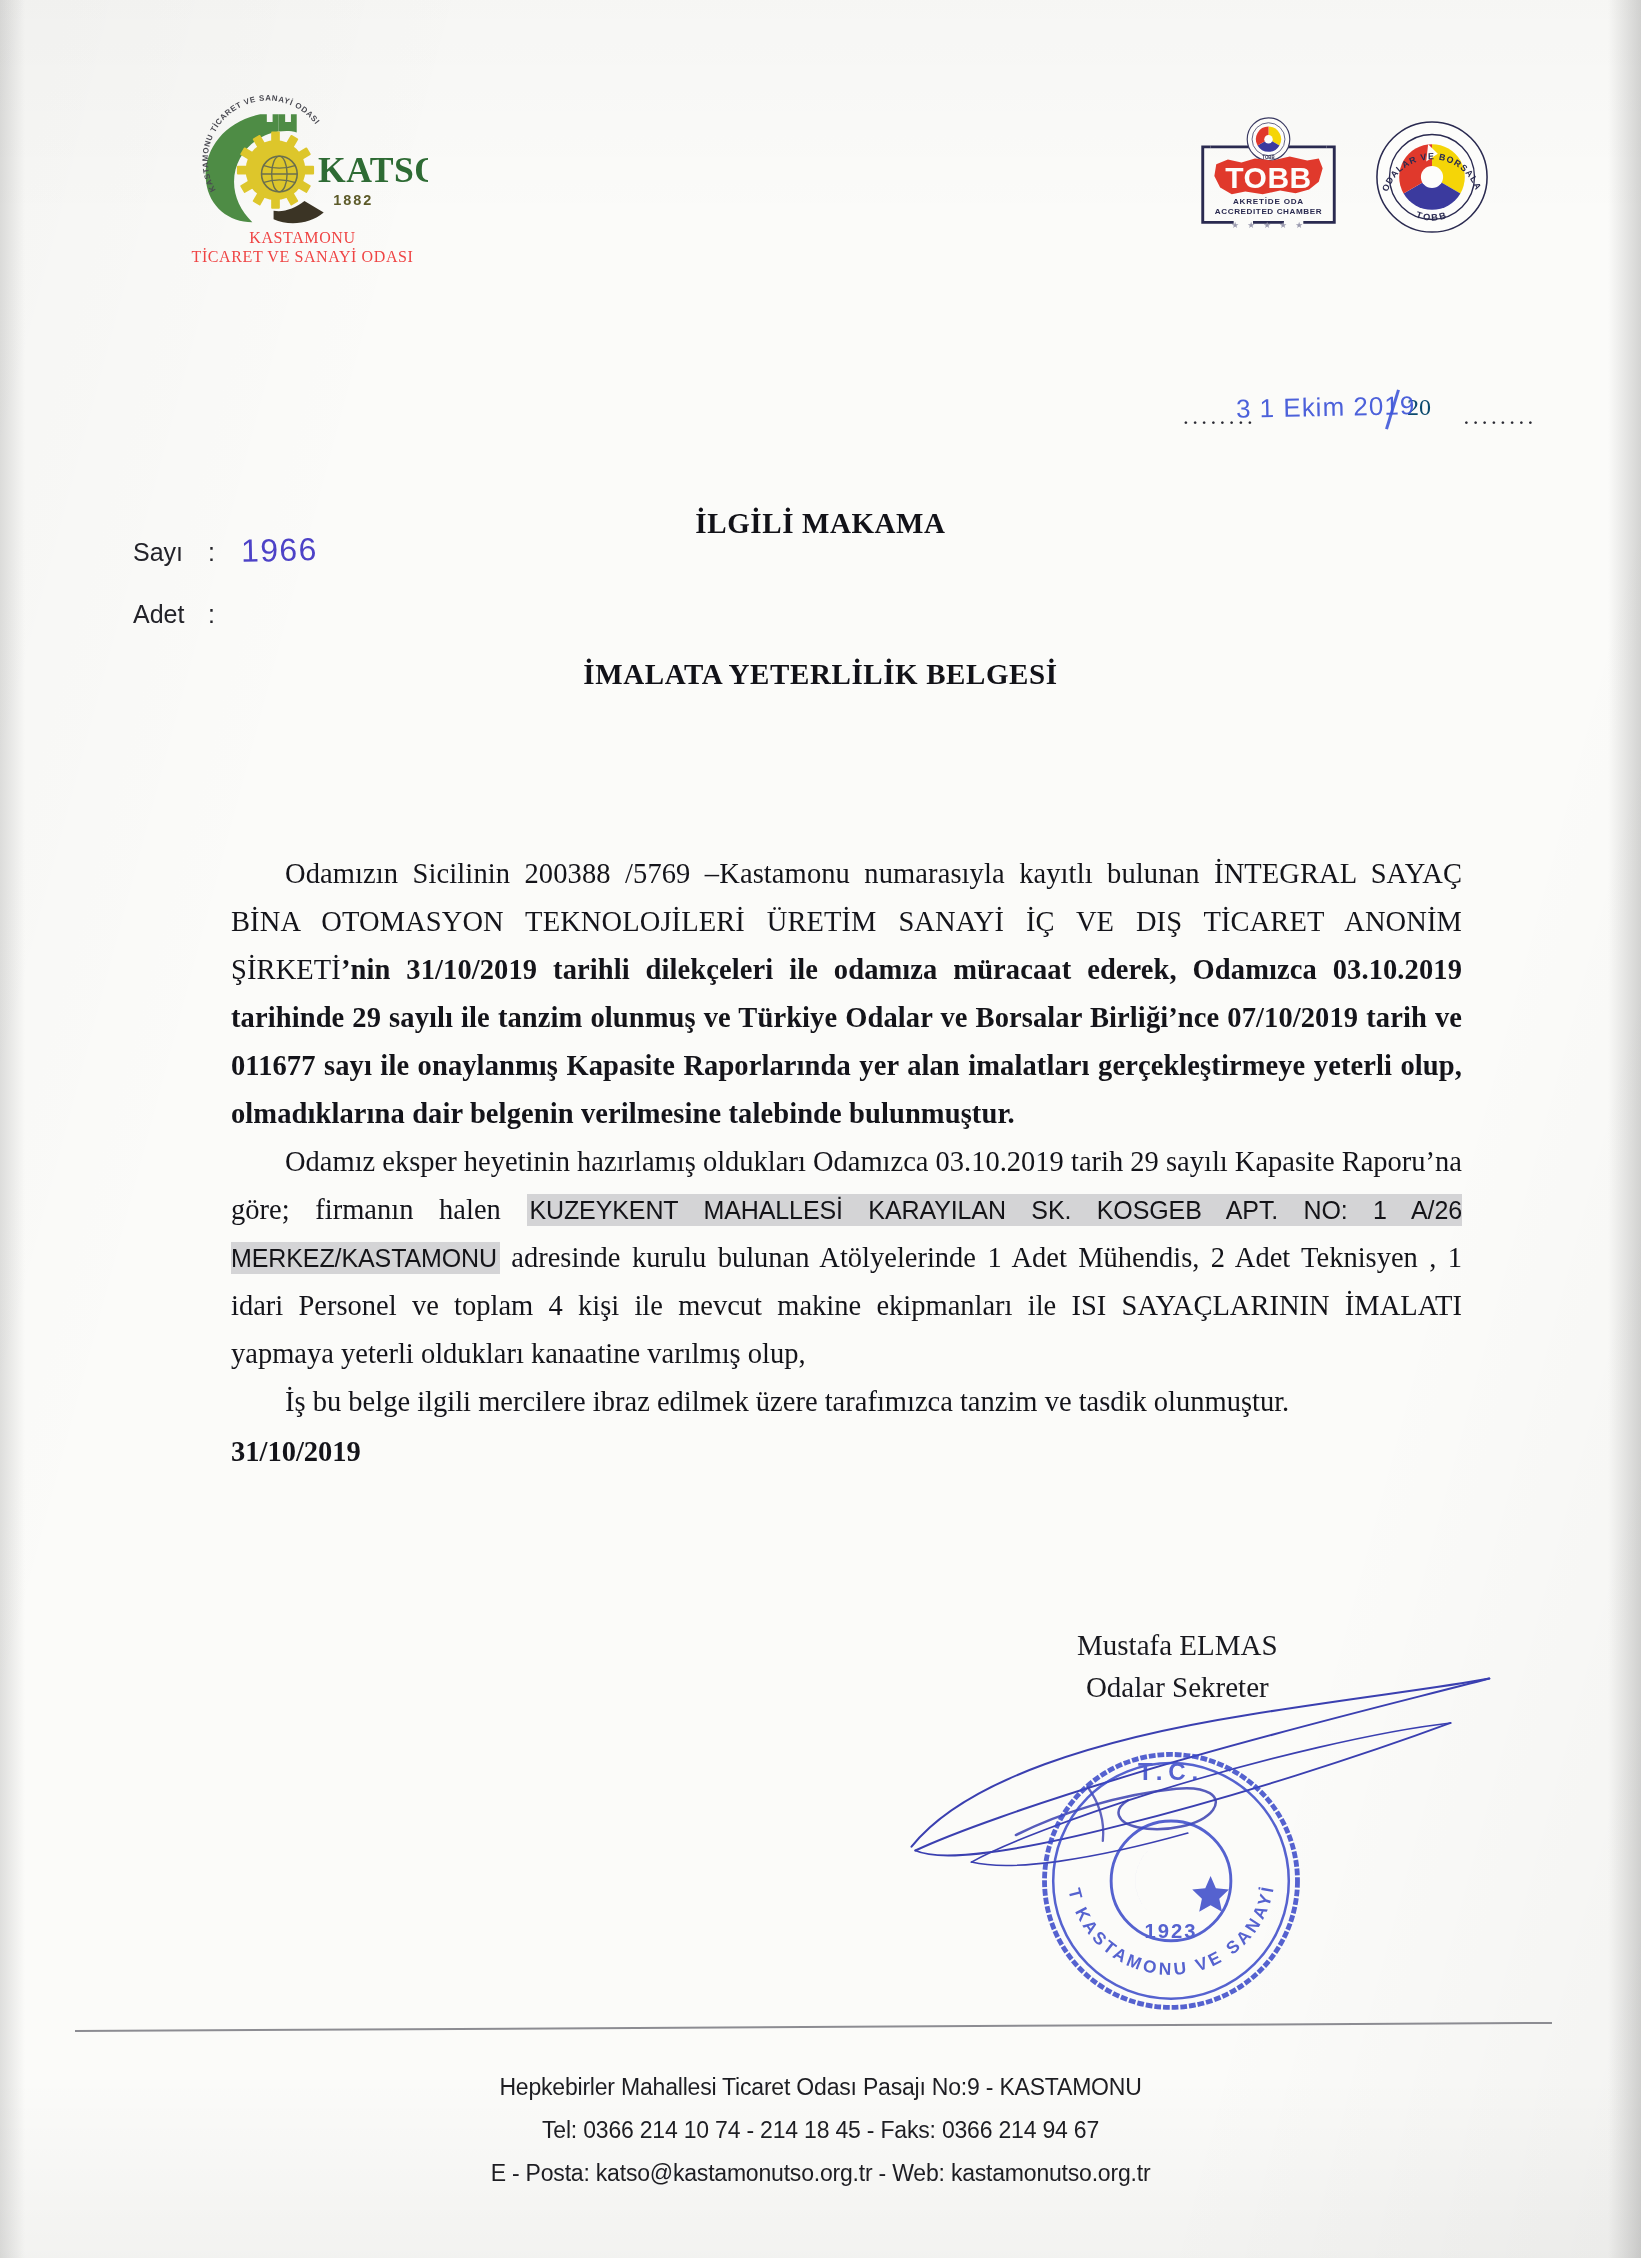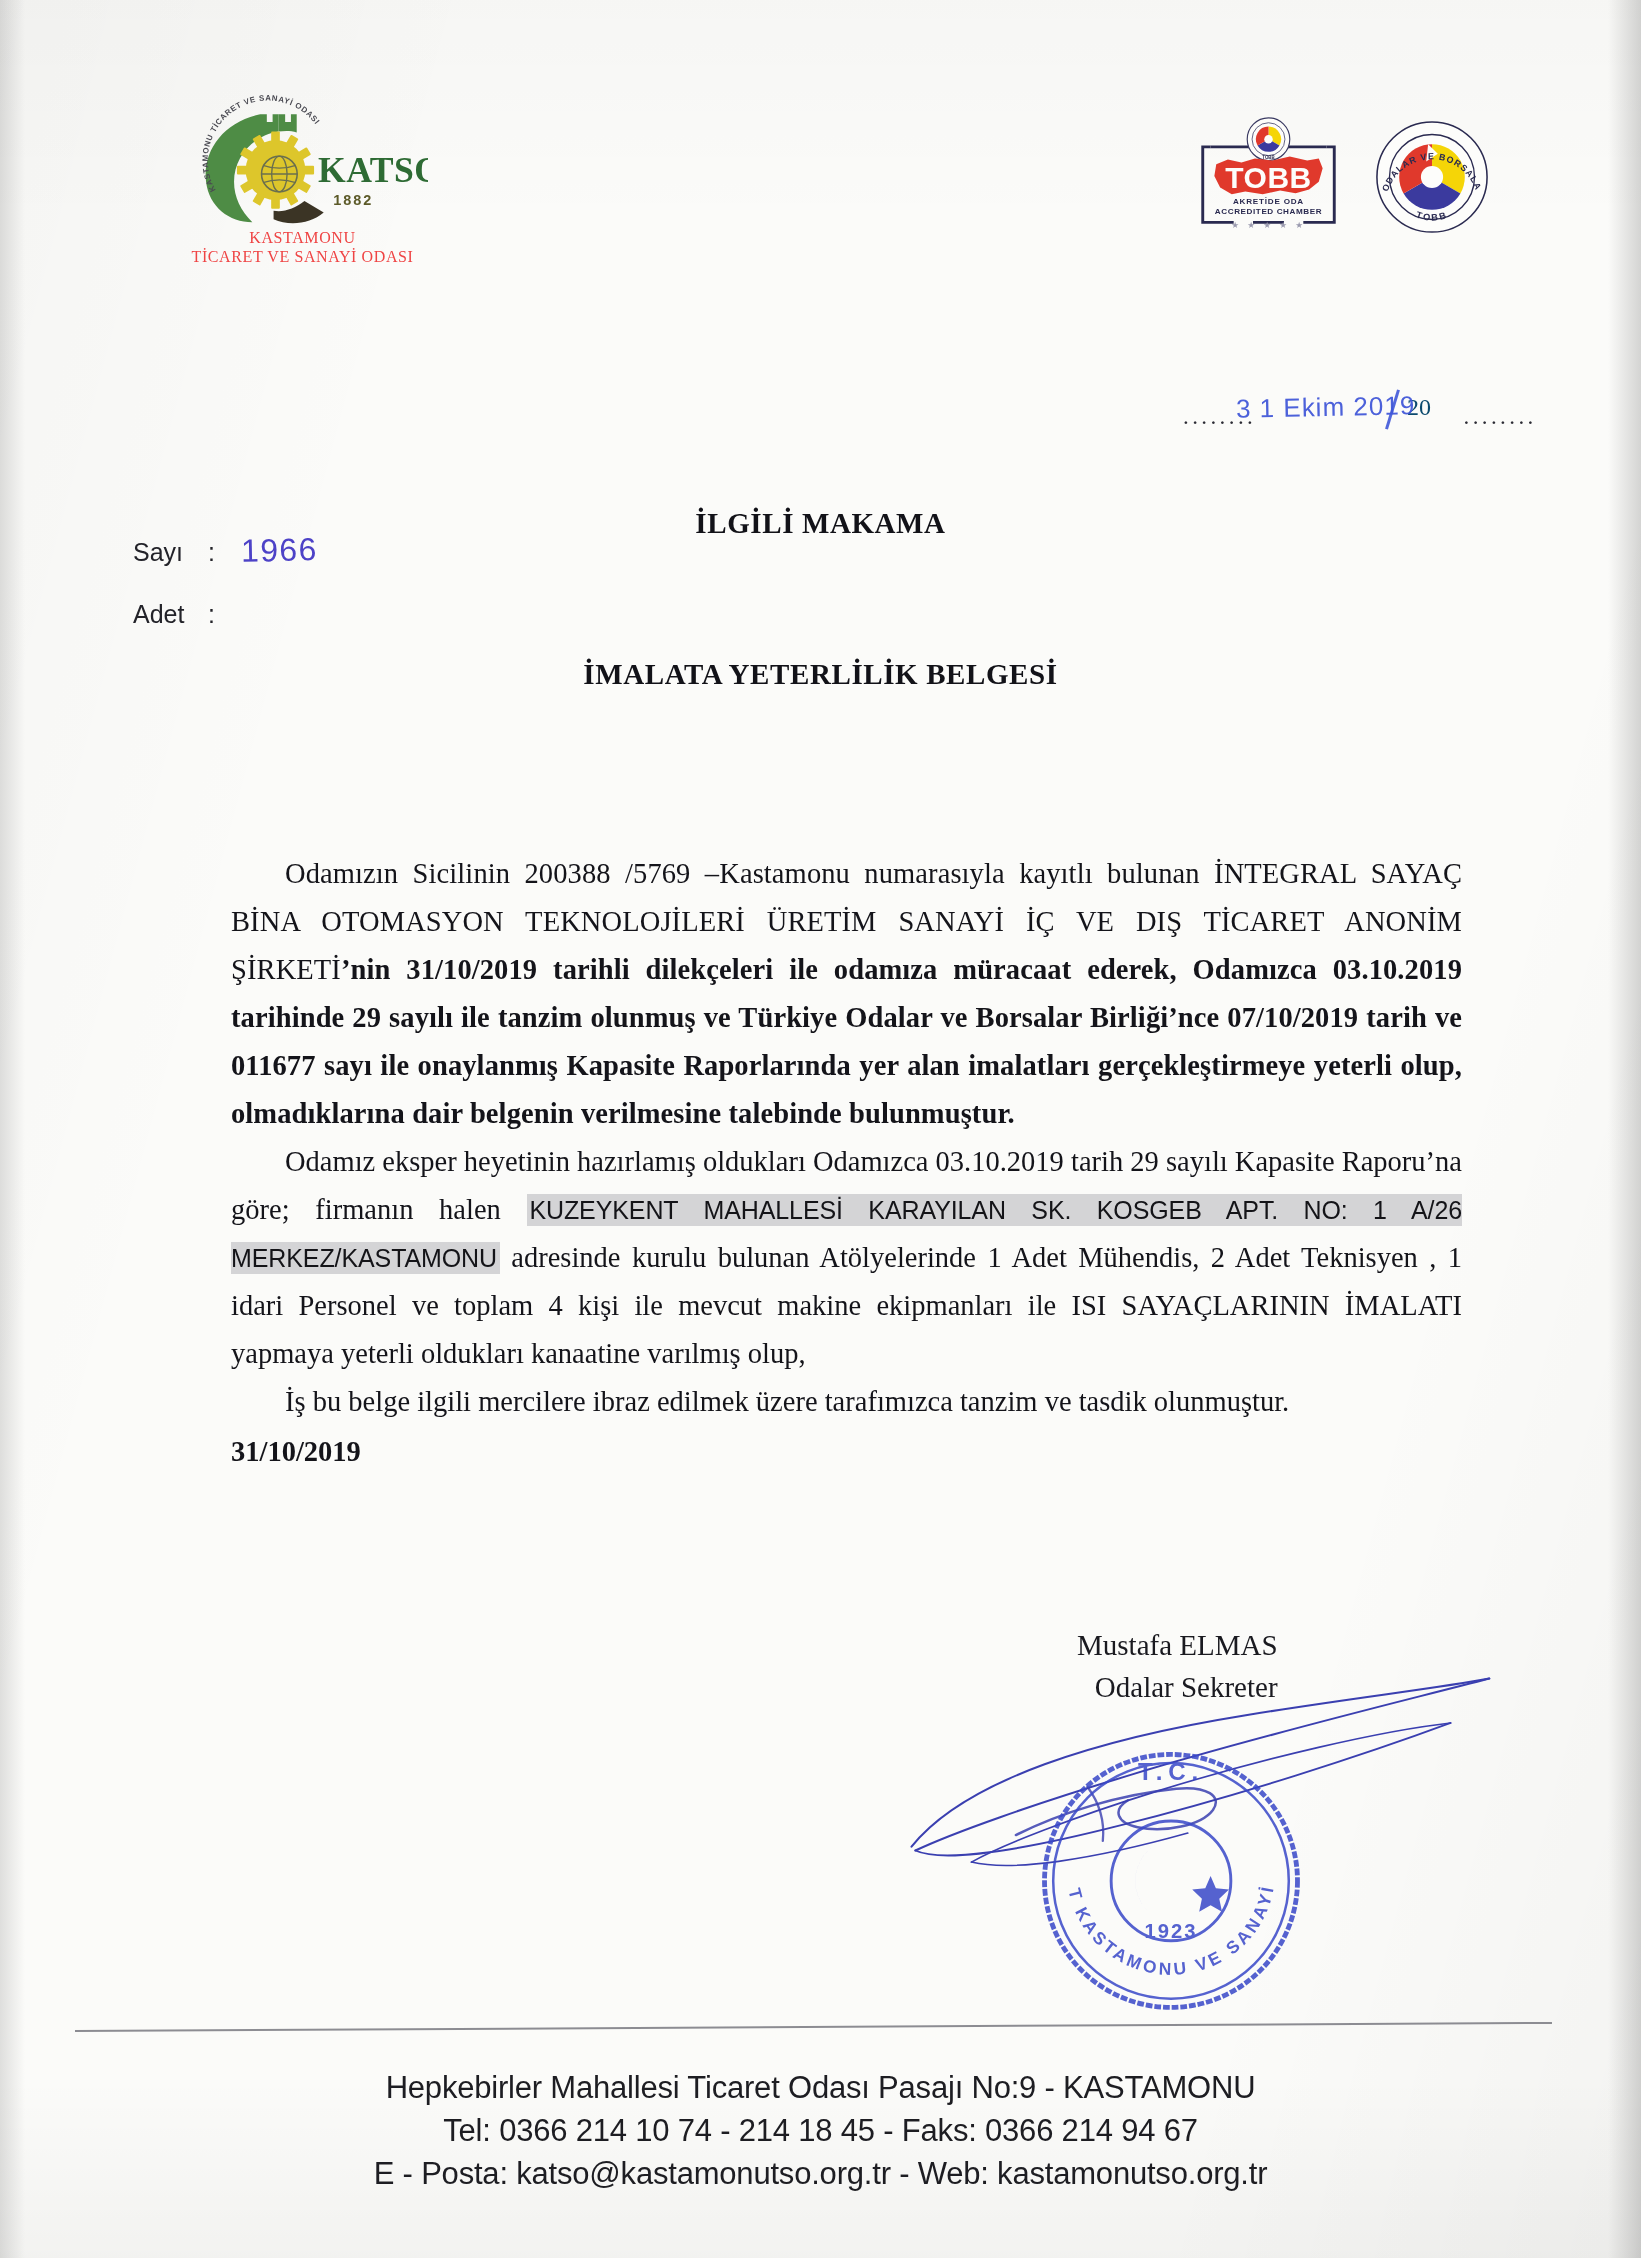--- a/index.html
+++ b/index.html
@@ -221,21 +221,21 @@
     letter-spacing: -0.1px;
     padding: 1.9px 2.9px;
     color: #141418;
   }
 
   
   .sig-block {
     position: absolute;
     left: 1077px;
     top: 1624px;
-    text-align: right;
+    text-align: center;
     font-family: "Liberation Serif", serif;
     font-size: 29px;
     line-height: 42px;
     color: #1a1a20;
   }
   .signature-ink {
     position: absolute;
     left: 898px;
     top: 1634px;
     width: 599px;
@@ -260,21 +260,21 @@
     height: 1.9px;
     background: #8c8c92;
     transform: rotate(-0.32deg);
   }
   .footer {
     position: absolute;
     left: 0; right: 0;
     top: 2066px;
     text-align: center;
     font-family: "Liberation Sans", sans-serif;
-    font-size: 31px;
+    font-size: 23px;
     line-height: 43px;
     color: #1d1d22;
     letter-spacing: -0.2px;
   }
   .footer div { white-space: nowrap; }
 </style>
 </head>
 <body>
 
 <div class="page">

